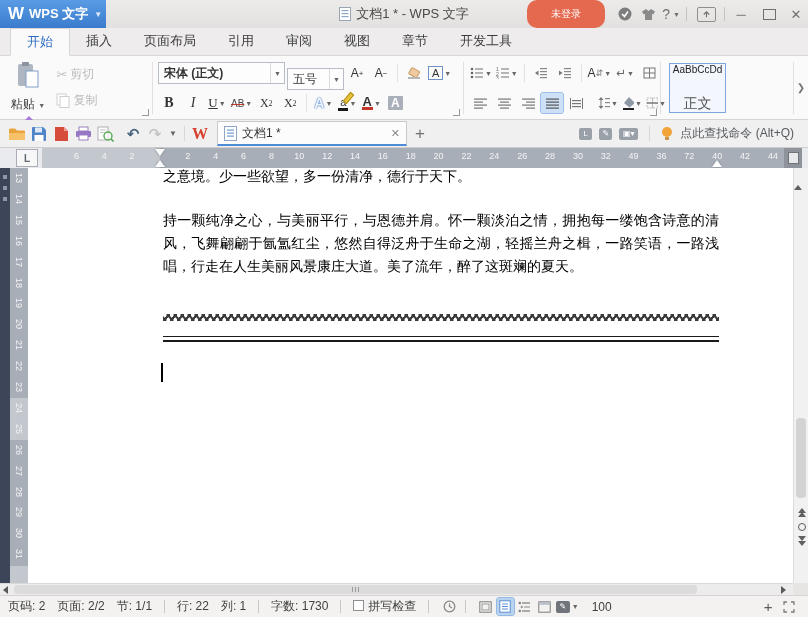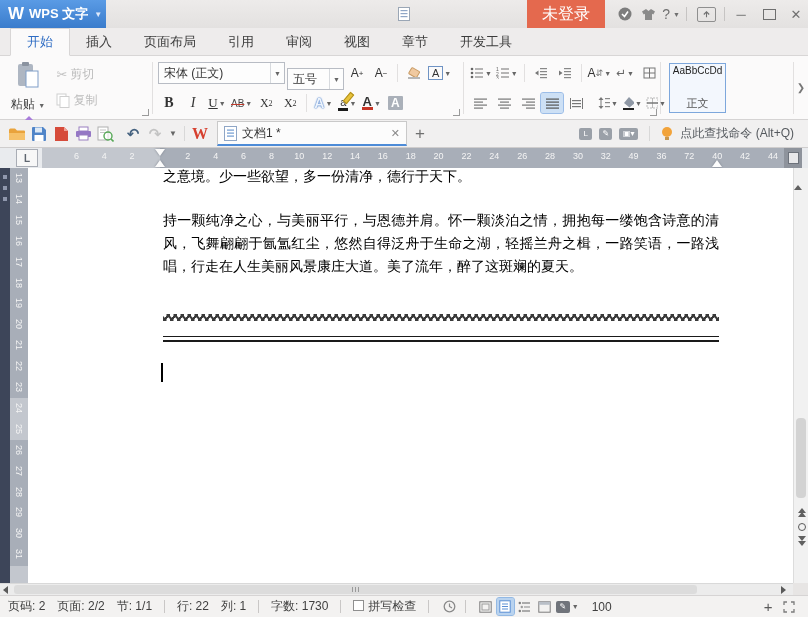--- a/index.html
+++ b/index.html
@@ -7,29 +7,29 @@
        -webkit-font-smoothing:antialiased;}
   .window{position:relative;width:808px;height:617px;background:#e7e5e4;overflow:hidden;}
   
   .titlebar{position:absolute;left:0;top:0;width:808px;height:28px;background:linear-gradient(#edebea,#e3e1e0);}
   .appmenu{position:absolute;left:0;top:0;width:106px;height:28px;background:linear-gradient(#5a9be5,#3a7ccc);
            display:flex;align-items:center;color:#fff;font-weight:bold;font-size:13px;cursor:default;}
   .wlogo{font-size:17px;font-weight:900;margin:0 5px 0 8px;}
   .appmenu .car{color:#dfeafb;margin-left:6px;font-size:8px;}
   .tb-title{position:absolute;left:0;top:0;width:808px;height:28px;display:flex;align-items:center;justify-content:center;
             font-size:13px;color:#4a4a4a;pointer-events:none;gap:5px;}
-  .login-btn{position:absolute;left:527px;top:0;width:78px;height:28px;background:#e4694e;color:#fff;font-size:16px;
-             display:flex;align-items:center;justify-content:center;cursor:pointer;}
+  .login-btn{position:absolute;left:527px;top:0;width:78px;height:28px;background:#e4694e;color:#fff;font-size:10px;
+             display:flex;align-items:center;justify-content:center;cursor:pointer;border-radius:10px;}
   .tb-ic{position:absolute;top:0;height:28px;display:flex;align-items:center;justify-content:center;color:#707070;}
   .tb-sep{position:absolute;top:7px;width:1px;height:14px;background:#c6c4c3;}
   .boxic{border:1px solid #8f8f8f;border-radius:2px;width:17px;height:13px;display:flex;align-items:center;justify-content:center;}
   .maxic{width:11px;height:9px;border:1px solid #6f6f6f;}
   
   .tabrow{position:absolute;left:0;top:28px;width:808px;height:28px;background:#eeecec;border-bottom:1px solid #d8d6d6;
-          display:flex;align-items:center;padding-left:10px;box-sizing:border-box;}
+          display:flex;align-items:flex-start;padding-left:10px;box-sizing:border-box;}
   .rtab{display:inline-block;padding:0 16px;line-height:26px;font-size:13px;color:#3c3c3c;cursor:pointer;}
   .rtab.active{background:#fbfafa;color:#2e6cc3;border:1px solid #d8d6d6;border-bottom:1px solid #fbfafa;margin-bottom:-1px;}
   
   .ribbon{position:absolute;left:0;top:56px;width:808px;height:64px;background:#fbfafa;border-bottom:1px solid #d5d3d3;
           display:flex;box-sizing:border-box;}
   .rgroup{position:relative;height:100%;box-sizing:border-box;padding-top:5px;}
   .gsep{width:1px;height:52px;background:#e2e0e0;margin-top:6px;}
   .launcher{position:absolute;right:3px;bottom:3px;width:6px;height:6px;border-right:1px solid #9a9a9a;border-bottom:1px solid #9a9a9a;}
   .bigbtn{display:inline-flex;flex-direction:column;align-items:center;justify-content:space-between;height:52px;cursor:pointer;}
   .bigbtn .lbl{font-size:12px;color:#3c3c3c;white-space:nowrap;}
@@ -53,21 +53,21 @@
   .a-outline{color:#eef4fc;font-weight:bold;font-size:14px;text-shadow:0 0 1px #5b8bd0,0 0 1px #5b8bd0,0 0 2px #5b8bd0;}
   .a-red{font-weight:bold;font-size:13px;line-height:11px;border-bottom:3px solid #c53527;padding:0 1px;}
   .a-shade{background:#aab0b9;color:#fff;font-weight:bold;font-size:12px;padding:0 3px;border-radius:1px;}
   .hl-pen{position:relative;font-size:11px;color:#333;border-bottom:3px solid #1a1a1a;padding:0 2px;}
   .hl-pen i{position:absolute;right:-3px;top:-4px;width:3px;height:10px;background:#e8c23a;transform:rotate(40deg);border:0.5px solid #b08f1e;}
   .stylecard{width:57px;height:50px;margin-top:1px;background:#fdfdfe;border:1px solid #e3e1e1;display:flex;flex-direction:column;
              align-items:center;justify-content:center;cursor:pointer;box-sizing:border-box;}
   .stylecard.sel{border:1px solid #7da7dc;background:#f3f7fd;}
   .stylecard .prev1{font-size:10px;color:#222;}
   .stylecard .prev2{font-size:20px;font-weight:bold;color:#111;font-family:"Liberation Serif","DejaVu Serif",serif;}
-  .stylecard .sname{font-size:11px;color:#555;margin-top:20px;}
+  .stylecard .sname{font-size:14px;color:#555;margin-top:20px;}
   .gmore{width:14px;height:52px;border-left:1px solid #e2e0e0;display:flex;align-items:center;justify-content:center;
          color:#777;font-size:10px;cursor:pointer;}
   
   .docbar{position:absolute;left:0;top:120px;width:808px;height:28px;background:#f1f0f0;border-bottom:1px solid #cfcdcd;
           display:flex;align-items:center;padding-left:6px;box-sizing:border-box;}
   .qbtn{width:22px;height:22px;display:flex;align-items:center;justify-content:center;cursor:pointer;}
   .vsep{width:1px;height:15px;background:#d8d8d8;margin:0 4px;}
   .doctab{position:relative;width:190px;height:25px;margin-left:6px;background:#fcfcfc;border:1px solid #c9c9c9;
           border-bottom:2px solid #4e8cd8;display:flex;align-items:center;gap:5px;padding:0 6px;box-sizing:border-box;
           font-size:12px;color:#333;cursor:pointer;}
@@ -158,20 +158,21 @@
       <span>WPS 文字</span>
       <span class="car">▼</span>
     </div>
     <div class="tb-title">
       <svg width="12" height="14" viewBox="0 0 12 14">
         <rect x="0.5" y="0.5" width="11" height="13" fill="#fff" stroke="#9aa6b5"></rect>
         <rect x="2.5" y="3" width="7" height="1.2" fill="#8fa6c6"></rect>
           <rect x="2.5" y="6" width="7" height="1.2" fill="#8fa6c6"></rect>
         <rect x="2.5" y="9" width="7" height="1.2" fill="#8fa6c6"></rect>
       </svg>
+      <span>文档1 * - WPS 文字</span>
     </div>
     <div class="login-btn">未登录</div>
     <div class="tb-ic" style="left:612px;width:26px;">
       <svg width="14" height="14">
           <circle cx="7" cy="7" r="6.5" fill="#7d7d7d"></circle>
           <path d="M4 7 L6.5 9.5 L10 4.5" stroke="#fff" stroke-width="1.6" fill="none"></path>
         </svg>
     </div>
     <div class="tb-ic" style="left:636px;width:24px;">
       <svg width="15" height="13" viewBox="0 0 15 13">
@@ -241,21 +242,21 @@
           <path d="M8 12 L14 18 L10 23 Q7 26 4 24 Q1 22 3 18 Z" fill="#c9aee8"></path>
         </svg>
         <span class="lbl">格式刷</span>
       </span>
       <span class="launcher"></span>
     </div>
     <div class="gsep"></div>
 
     <div class="rgroup" style="width:310px;padding-left:5px;">
       <div class="rrow">
-        <span class="combo" style="width:120px;">
+        <span class="combo" style="width:120px;font-weight:bold;">
           <span>宋体 (正文)</span>
             <span class="car">▼</span>
         </span>
         <span class="combo" style="width:50px;margin-top:12px;">
           <span>五号</span>
             <span class="car">▼</span>
         </span>
         <span class="sb">A<sup style="font-size:8px;">+</sup></span>
         <span class="sb">A<sup style="font-size:8px;">−</sup></span>
         <span class="tinysep"></span>

